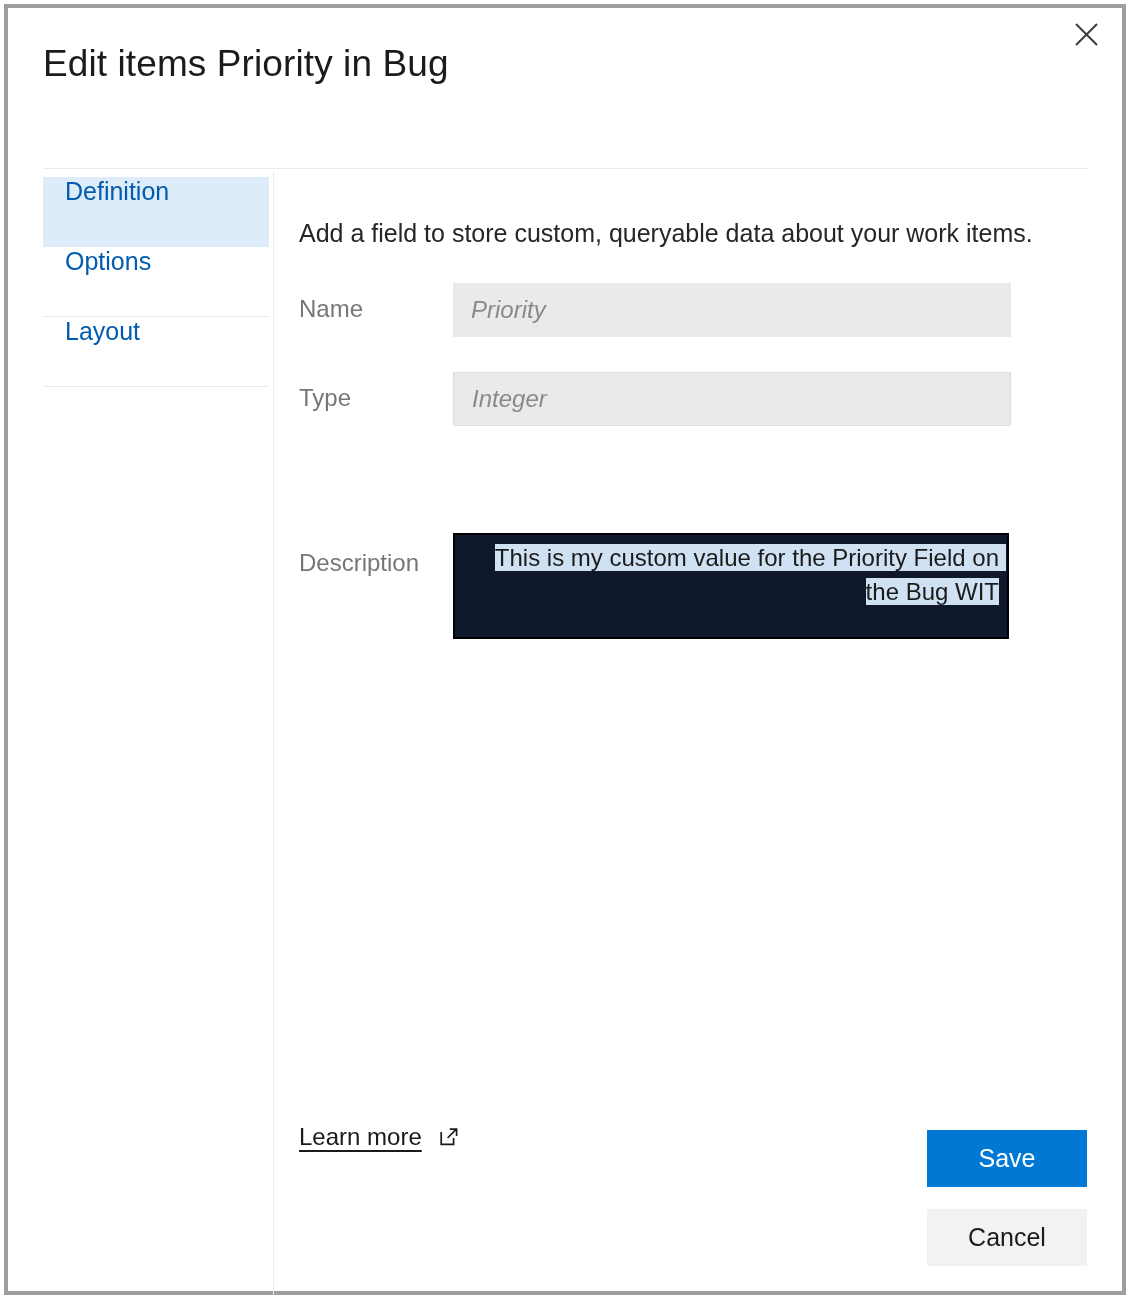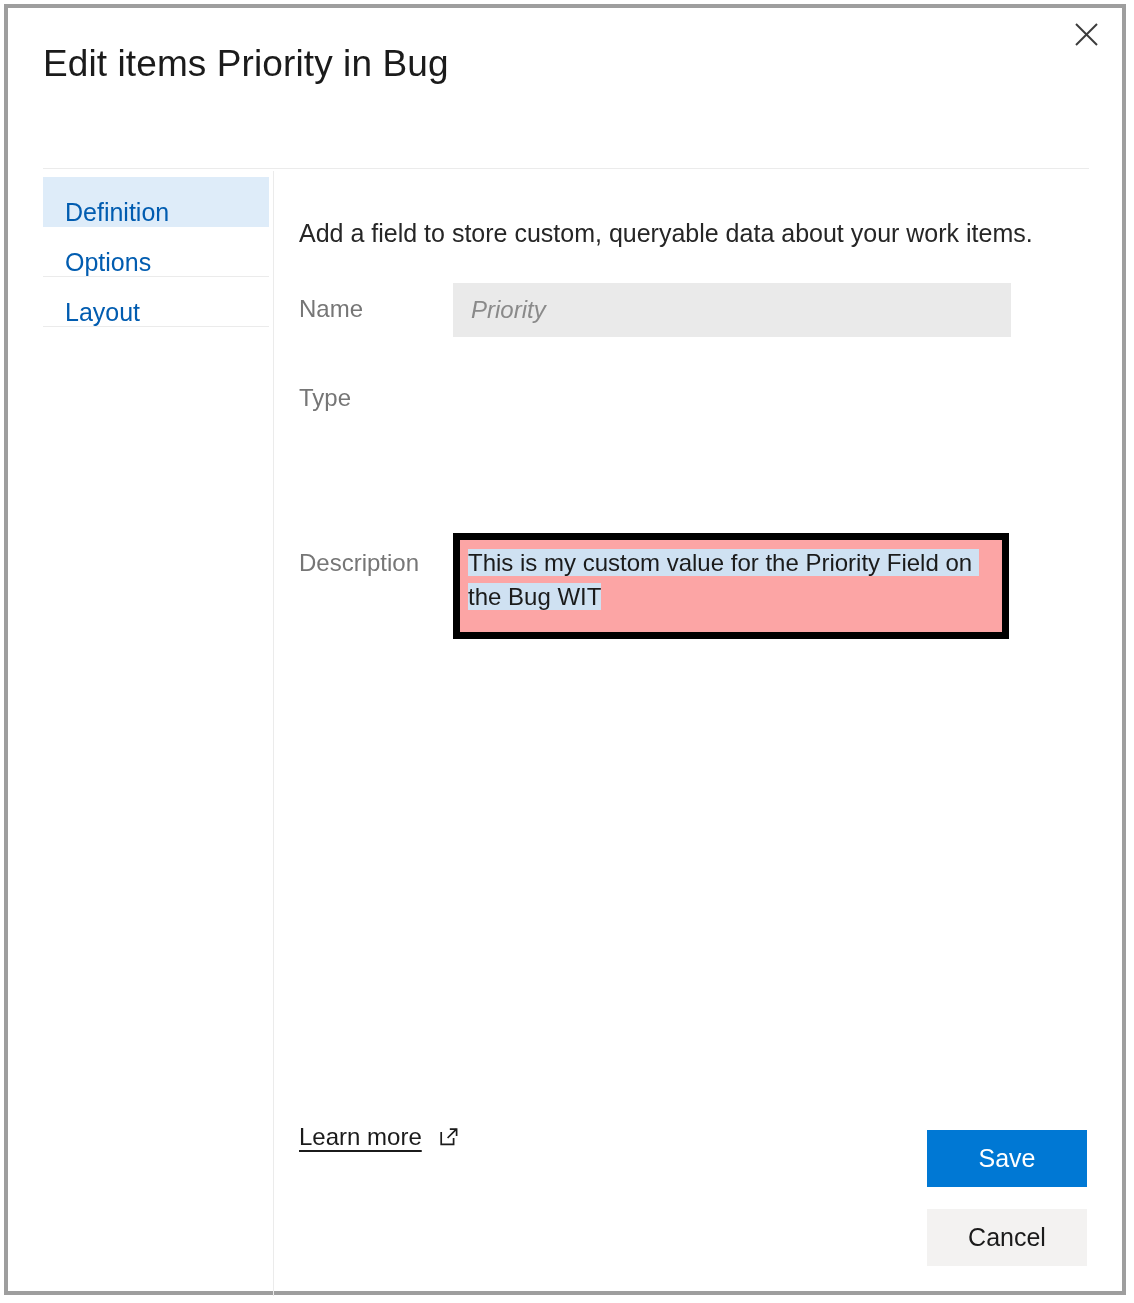--- a/index.html
+++ b/index.html
@@ -81,23 +81,23 @@
 
   
   .side-nav {
     position: absolute;
     left: 38px;
     top: 8px;
     width: 226px;
   }
   .nav-item {
     position: relative;
-    height: 50px;
-    display: flex;
-    align-items: flex-end;
+    height: 70px;
+    display: flex;
+    align-items: flex-start;
     padding-left: 22px;
     box-sizing: border-box;
     cursor: pointer;
     font-size: 25px;
     color: #015cb0;
     font-weight: 400;
   }
   .nav-item.selected {
     background: #deecf9;
   }
@@ -167,26 +167,27 @@
   }
   .field.bordered {
     border: 1px solid #dfdfdf;
   }
 
   .ta-wrap {
     position: absolute;
     left: 154px;
     width: 556px;
     height: 106px;
-    border: 7px solid #000000;
+    border: 2px solid #000000;
     box-sizing: border-box;
-    background: #fca5a5;
+    background: #0f172a;
     padding: 6px 8px 6px 8px;
     overflow: hidden;
     cursor: text;
+    text-align: right;
   }
   .ta-text {
     font-size: 24px;
     line-height: 34px;
     color: #1b1b1b;
     white-space: pre-wrap;
     word-wrap: break-word;
   }
   .ta-text .sel {
     background: #cfe1f2;
@@ -276,20 +277,21 @@
 
       <div class="panel-desc">Add a field to store custom, queryable data about your work items.</div>
 
       <div class="form-row" style="top:114px; height:54px;">
         <div class="form-label" style="top:12px;">Name</div>
         <input class="field" type="text" readonly="" value="Priority" style="">
       </div>
 
       <div class="form-row" style="top:203px; height:56px;">
         <div class="form-label" style="top:12px;">Type</div>
+        <input class="field bordered" type="text" readonly="" value="Integer" style="">
       </div>
 
       <div class="form-row" style="top:364px; height:90px;">
         <div class="form-label" style="top:16px;">Description</div>
         <div class="ta-wrap">
           <div class="ta-text"><span class="sel">This is my custom value for the Priority Field on the Bug WIT</span></div>
         </div>
       </div>
 
     </div>

